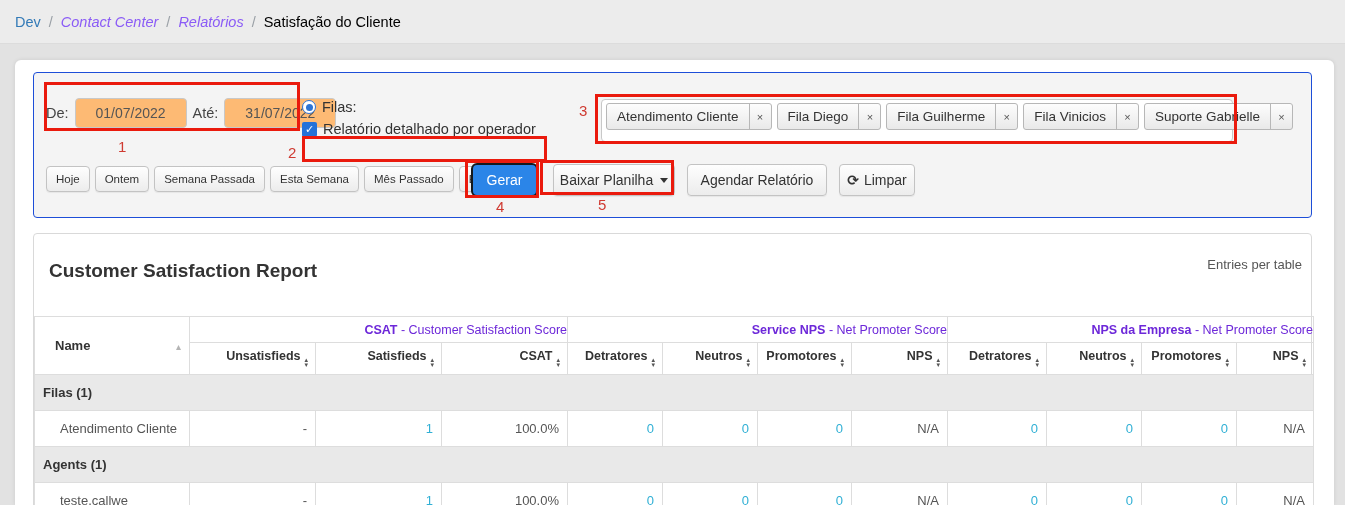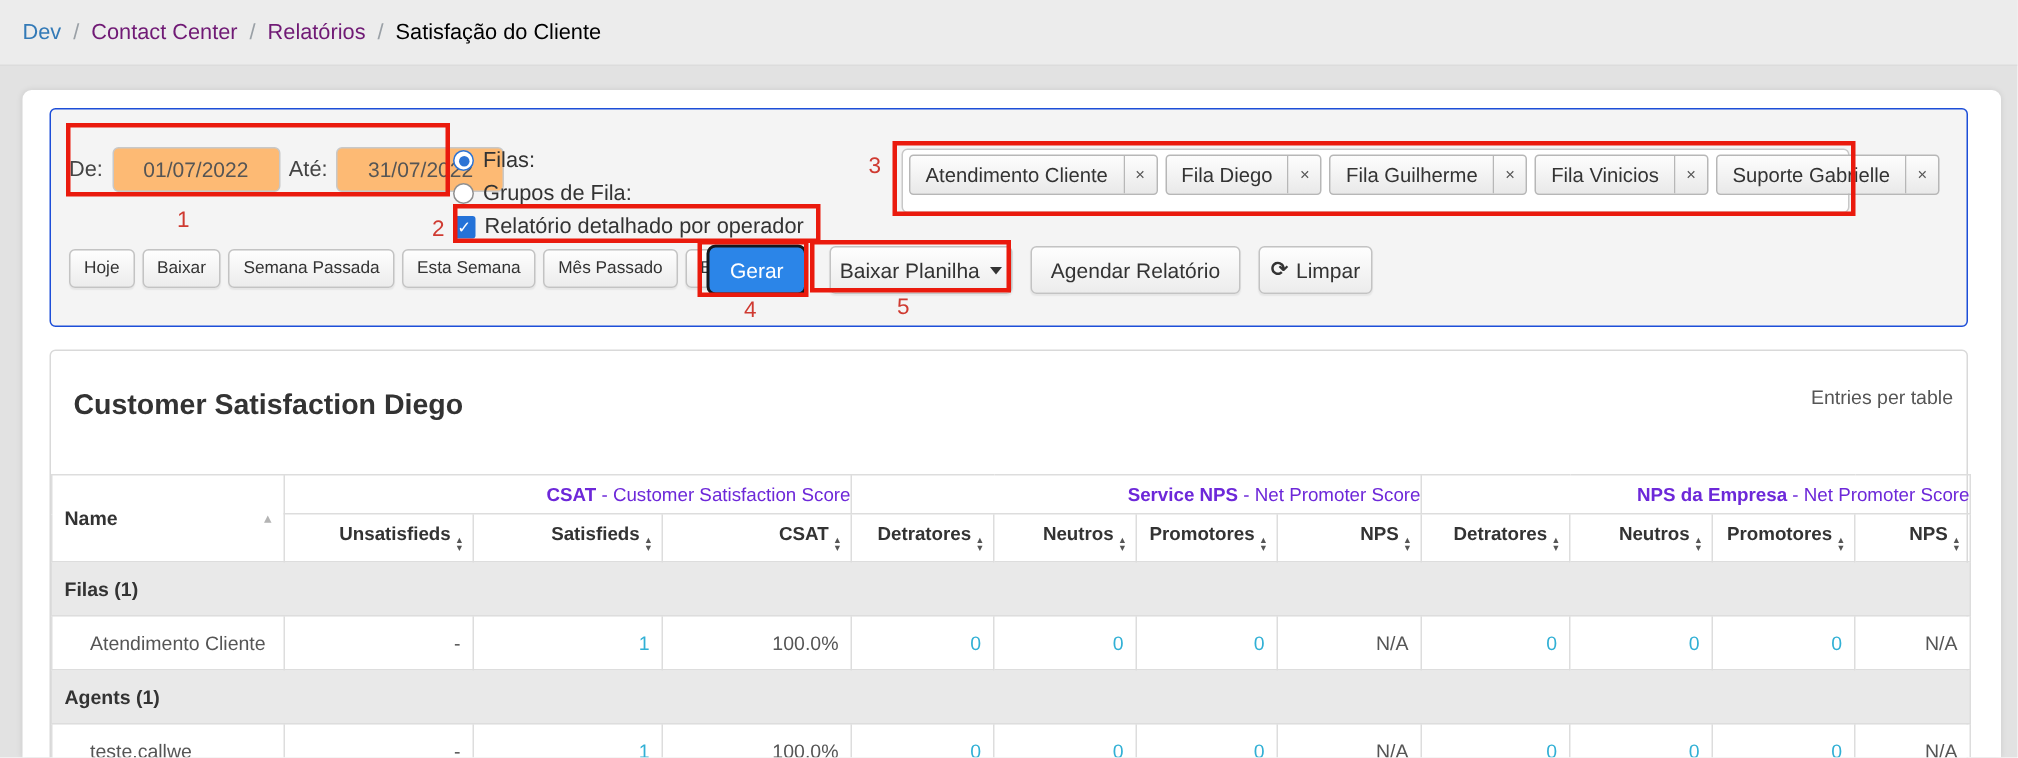--- a/index.html
+++ b/index.html
@@ -4,21 +4,21 @@
 <style>
   * { margin:0; padding:0; box-sizing:border-box; }
   html,body { width:1345px; height:505px; overflow:hidden; }
   body { position:relative; background:#e2e2e2; font-family:"Liberation Sans", sans-serif; color:#333; }
 
   
   .crumb-bar { position:absolute; left:0; top:0; width:1345px; height:44px; background:#ececec;
                border-bottom:1px solid #dcdcdc; display:flex; align-items:center; padding-left:15px;
                font-size:14.5px; }
   .crumb-link { color:#337ab7; text-decoration:none; cursor:pointer; }
-  .crumb-item { color:#701a75; cursor:pointer; }
+  .crumb-item { color:#8b5cf6; cursor:pointer;font-style:italic; }
   .crumb-current { color:#000000; }
   .crumb-sep { color:#9aa0a6; margin:0 8px; }
 
   
   .card { position:absolute; left:15px; top:60px; width:1319px; height:445px; background:#fff;
           border-radius:6px 6px 0 0; overflow:hidden; box-shadow:0 0 4px rgba(0,0,0,0.10); }
 
   
   .filter-panel { position:absolute; left:18px; top:12px; width:1279px; height:146px;
                   background:#f4f4f4; border:1px solid #1d4ed8; border-radius:4px; }
@@ -73,21 +73,21 @@
                     display:flex; align-items:center; justify-content:space-between; padding:0 13px;
                     font-size:14px; color:#333; cursor:pointer; }
   .sel-caret { width:0; height:0; border-left:5px solid transparent; border-right:5px solid transparent;
                border-top:6px solid #2b2b2b; }
 
   table.sat { position:absolute; left:0; top:82px; width:100%; border-collapse:collapse; table-layout:fixed;
               font-size:13px; }
   table.sat th, table.sat td { border:1px solid #ddd; }
   .group-th { height:26px; text-align:right; font-weight:normal; font-size:12.5px; color:#6d28d9; }
   .group-th b { font-weight:bold; }
-  .name-th { text-align:left; padding-left:8px; font-size:13px; color:#333; position:relative; cursor:pointer; }
+  .name-th { text-align:left; padding-left:20px; font-size:13px; color:#333; position:relative; cursor:pointer; }
   .name-sort { position:absolute; right:8px; top:50%; transform:translateY(-50%); color:#b4b4b4;
                font-size:10px; font-family:"DejaVu Sans",sans-serif; }
   .col-th { height:32px; text-align:right; padding-right:7px; font-size:12.5px; color:#333; cursor:pointer; }
   .sort-both { display:inline-flex; flex-direction:column; margin-left:4px; vertical-align:-2px; }
   .sort-both i { font-style:normal; font-size:7px; line-height:5px; color:#555;
                  font-family:"DejaVu Sans",sans-serif; }
   .section-row td { height:36px; background:#e9e9e9; font-weight:bold; color:#333; padding:0 8px; }
   .data-row td { height:36px; text-align:right; padding:0 8px; color:#555; background:#fff; }
   .data-row td.name-cell { text-align:left; padding-left:25px; }
   .data-row td.link { color:#31b0d5; cursor:pointer; }
@@ -130,24 +130,20 @@
     </div>
 
     <div class="choice-group">
       <div class="choice-row">
         <span class="radio checked">
             <span class="dot"></span>
           </span>
         <span>Filas:</span>
       </div>
       <div class="choice-row">
-        <span class="radio"></span>
-        <span>Grupos de Fila:</span>
-      </div>
-      <div class="choice-row">
         <span class="checkbox">
           <span class="tick">✓</span>
         </span>
         <span>Relatório detalhado por operador</span>
       </div>
     </div>
 
     <div class="chips-box">
       <span class="chip">
         <span class="chip-label">Atendimento Cliente</span>
@@ -166,21 +162,21 @@
         <span class="chip-x">×</span>
       </span>
       <span class="chip">
         <span class="chip-label">Suporte Gabrielle</span>
         <span class="chip-x">×</span>
       </span>
     </div>
 
     <div class="quick-row">
       <button class="btn-sm">Hoje</button>
-      <button class="btn-sm">Baixar</button>
+      <button class="btn-sm">Ontem</button>
       <button class="btn-sm">Semana Passada</button>
       <button class="btn-sm">Esta Semana</button>
       <button class="btn-sm">Mês Passado</button>
       <button class="btn-sm">Este Mês</button>
     </div>
 
     <button class="btn-gerar">Gerar</button>
 
     <button class="btn-base btn-baixar">
       <span>Baixar Planilha</span>
@@ -189,21 +185,21 @@
 
     <button class="btn-base btn-agendar">Agendar Relatório</button>
 
     <button class="btn-base btn-limpar">
       <span class="refresh">⟳</span>
       <span>Limpar</span>
     </button>
   </section>
 
   <section class="report-panel">
-    <h2 class="report-title">Customer Satisfaction Diego</h2>
+    <h2 class="report-title">Customer Satisfaction Report</h2>
 
     <div class="entries-group">
       <span class="entries-label">Entries per table</span>
     </div>
 
     <table class="sat">
       <colgroup>
         <col style="width:155px">
           <col style="width:126px">
           <col style="width:126px">

